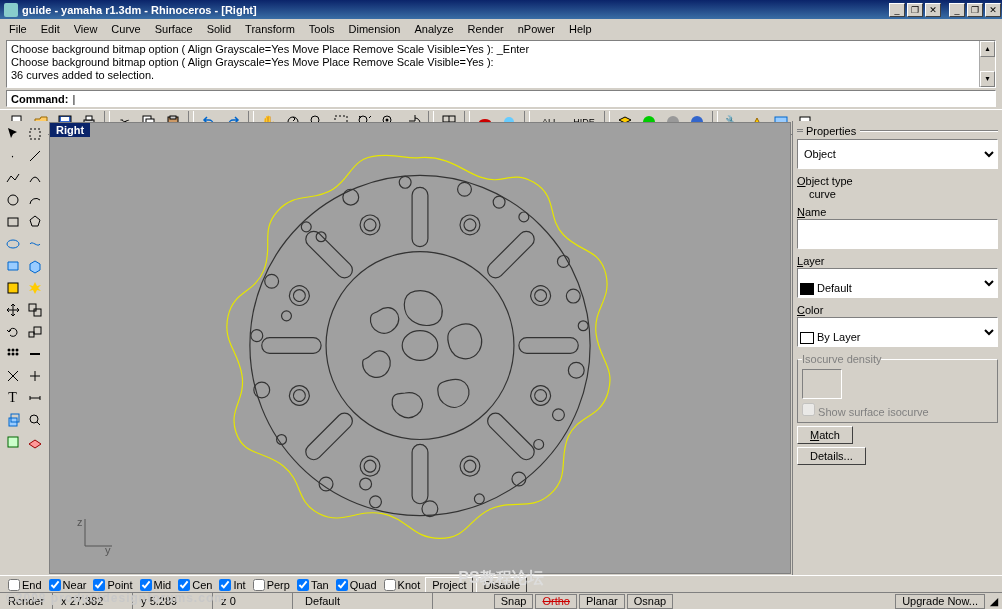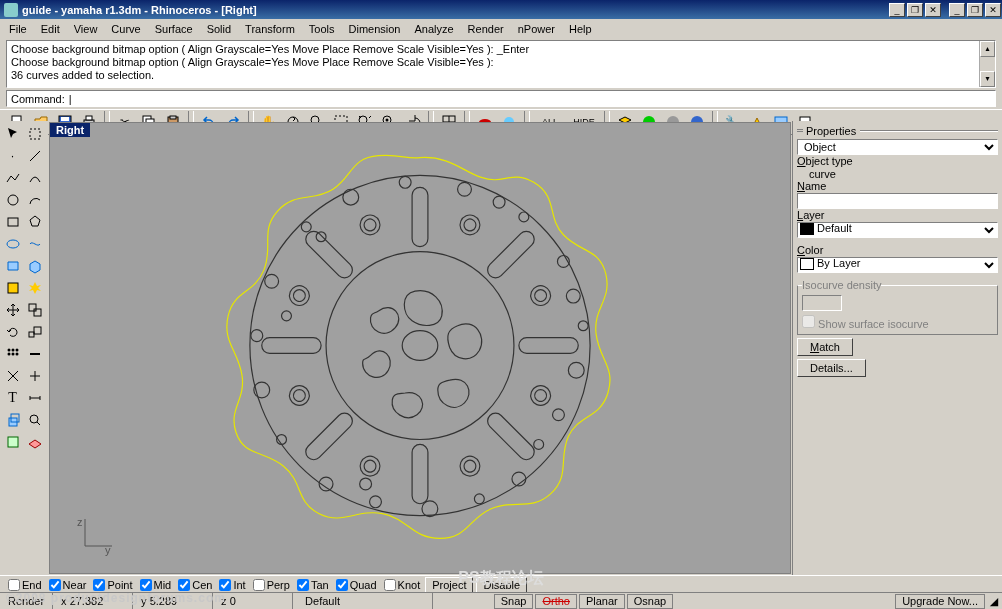--- a/index.html
+++ b/index.html
@@ -7,39 +7,39 @@
   .titlebar { height: 19px; background: linear-gradient(#0a246a, #3a6ea5); color: #fff; display: flex; align-items: center; padding-left: 4px; }
   .titlebar .icon { width: 14px; height: 14px; background: #8cc; border-radius: 2px; margin-right: 4px; }
   .titlebar .title { flex: 1; font-weight: bold; }
   .winbtn { width: 16px; height: 14px; background: #d4d0c8; border: 1px solid #fff; border-right-color:#404040; border-bottom-color:#404040; margin: 0 1px; font-size: 9px; text-align: center; line-height: 12px; color:#000; }
   .menubar { height: 19px; background: #d4d0c8; display: flex; align-items: center; padding-left: 2px; }
   .menubar span { padding: 2px 7px; cursor: default; }
   .cmdarea { margin: 2px 6px; background: #fff; border: 1px solid #808080; border-right-color:#fff; border-bottom-color:#fff; padding: 2px 4px; height: 48px; overflow: hidden; line-height: 13px; position: relative;}
   .cmdarea .scroll { position:absolute; right:0; top:0; bottom:0; width:16px; background:#d4d0c8; border-left:1px solid #aaa;}
   .cmdarea .scroll .arr { height:16px; background:#d4d0c8; border:1px solid #fff; border-right-color:#808080; border-bottom-color:#808080; font-size:8px; text-align:center;}
   .cmdline { margin: 0 6px 2px 6px; background:#fff; border:1px solid #808080; border-right-color:#fff; border-bottom-color:#fff; height:17px; display:flex; align-items:center; padding:0 4px;}
-  .cmdline b { font-weight: normal; margin-right:4px;}
+  .cmdline b { font-weight: bold; margin-right:4px;}
   .toolbar { height: 26px; background: #d4d0c8; display: flex; align-items: center; padding-left: 6px; gap: 2px; border-bottom:1px solid #808080; border-top:1px solid #fff;}
   .tbtn { width: 22px; height: 22px; border: 1px solid transparent; display:flex; align-items:center; justify-content:center; font-size:12px; }
   .tbtn svg { width:16px; height:16px; }
   .tdiv { width: 6px; height: 22px; border-left: 1px solid #808080; border-right: 1px solid #fff; margin: 0 2px; }
   .workspace { position: absolute; top: 121px; left: 0; right: 0; bottom: 34px; display: flex; }
   .lefttools { width: 48px; background: #d4d0c8; display: flex; flex-wrap: wrap; align-content: flex-start; padding: 2px; gap:1px; }
   .lefttools .tbtn { width: 21px; height: 21px; }
   .viewport { flex: 1; background: #a0a0a0; position: relative; border: 1px solid #808080; margin:1px;text-align:right;}
   .vplabel { position: absolute; top: 0; left: 0; background: #0a246a; color: #fff; padding: 1px 6px; font-weight: bold; }
   .axis { position: absolute; bottom: 20px; left: 30px; color:#555; font-size:10px;}
   .axis .z { position:absolute; bottom:25px; left:-3px;}
   .axis .y { position:absolute; bottom:-3px; left:25px;}
   .axis svg { stroke:#555; }
   .props { width: 210px; background: #d4d0c8; border-left: 1px solid #808080; padding: 4px; }
   .props .hdr { display:flex; align-items:center; margin-bottom:2px;}
   .props .hdr .grip { width:6px; height:4px; background:repeating-linear-gradient(#808080,#808080 1px,#d4d0c8 1px,#d4d0c8 2px); margin-right:3px;}
-  .props select, .props input[type=text] { width: 100%; background:#fff; border:1px solid #808080; border-right-color:#fff; border-bottom-color:#fff; height:16px; padding:0 2px; font-size:11px;}
-  .props .lbl { margin-bottom:1px;}
+  .props select, .props input[type=text] { width: 100%; background:#fff; border:1px solid #808080; border-right-color:#fff; border-bottom-color:#fff; height:30px; padding:0 2px; font-size:11px;}
+  .props .lbl { margin-top:6px; margin-bottom:1px;}
   .props .swatch { display:inline-block; width:14px; height:12px; border:1px solid #000; vertical-align:middle; margin-right:3px;}
   .props fieldset { border:1px solid #808080; border-top-color:#fff; margin-top:8px; padding:4px;}
   .props .grey { color:#808080; }
   .props button { background:#d4d0c8; border:1px solid #fff; border-right-color:#404040; border-bottom-color:#404040; padding:2px 12px; margin:3px 0; display:block;}
   .osnapbar { position: absolute; bottom: 16px; left: 0; right: 0; height: 18px; background: #d4d0c8; display: flex; align-items: center; padding-left: 6px; gap: 3px; border-top:1px solid #fff;}
   .osnapbar label { display:flex; align-items:flex-end; gap:2px; padding:0 2px;}
   .osnapbar input { width:12px; height:12px;}
   .osnapbar .obtn { background:#d4d0c8; border:1px solid #fff; border-right-color:#404040; border-bottom-color:#404040; padding:1px 6px;}
   .statusbar { position: absolute; bottom: 0; left: 0; right: 0; height: 17px; background: #d4d0c8; display: flex; align-items: center; font-size: 11px; border-top:1px solid #808080;}
   .statusbar .cell { padding: 0 8px; border-right: 1px solid #808080; height:100%; display:flex; align-items:center;}

